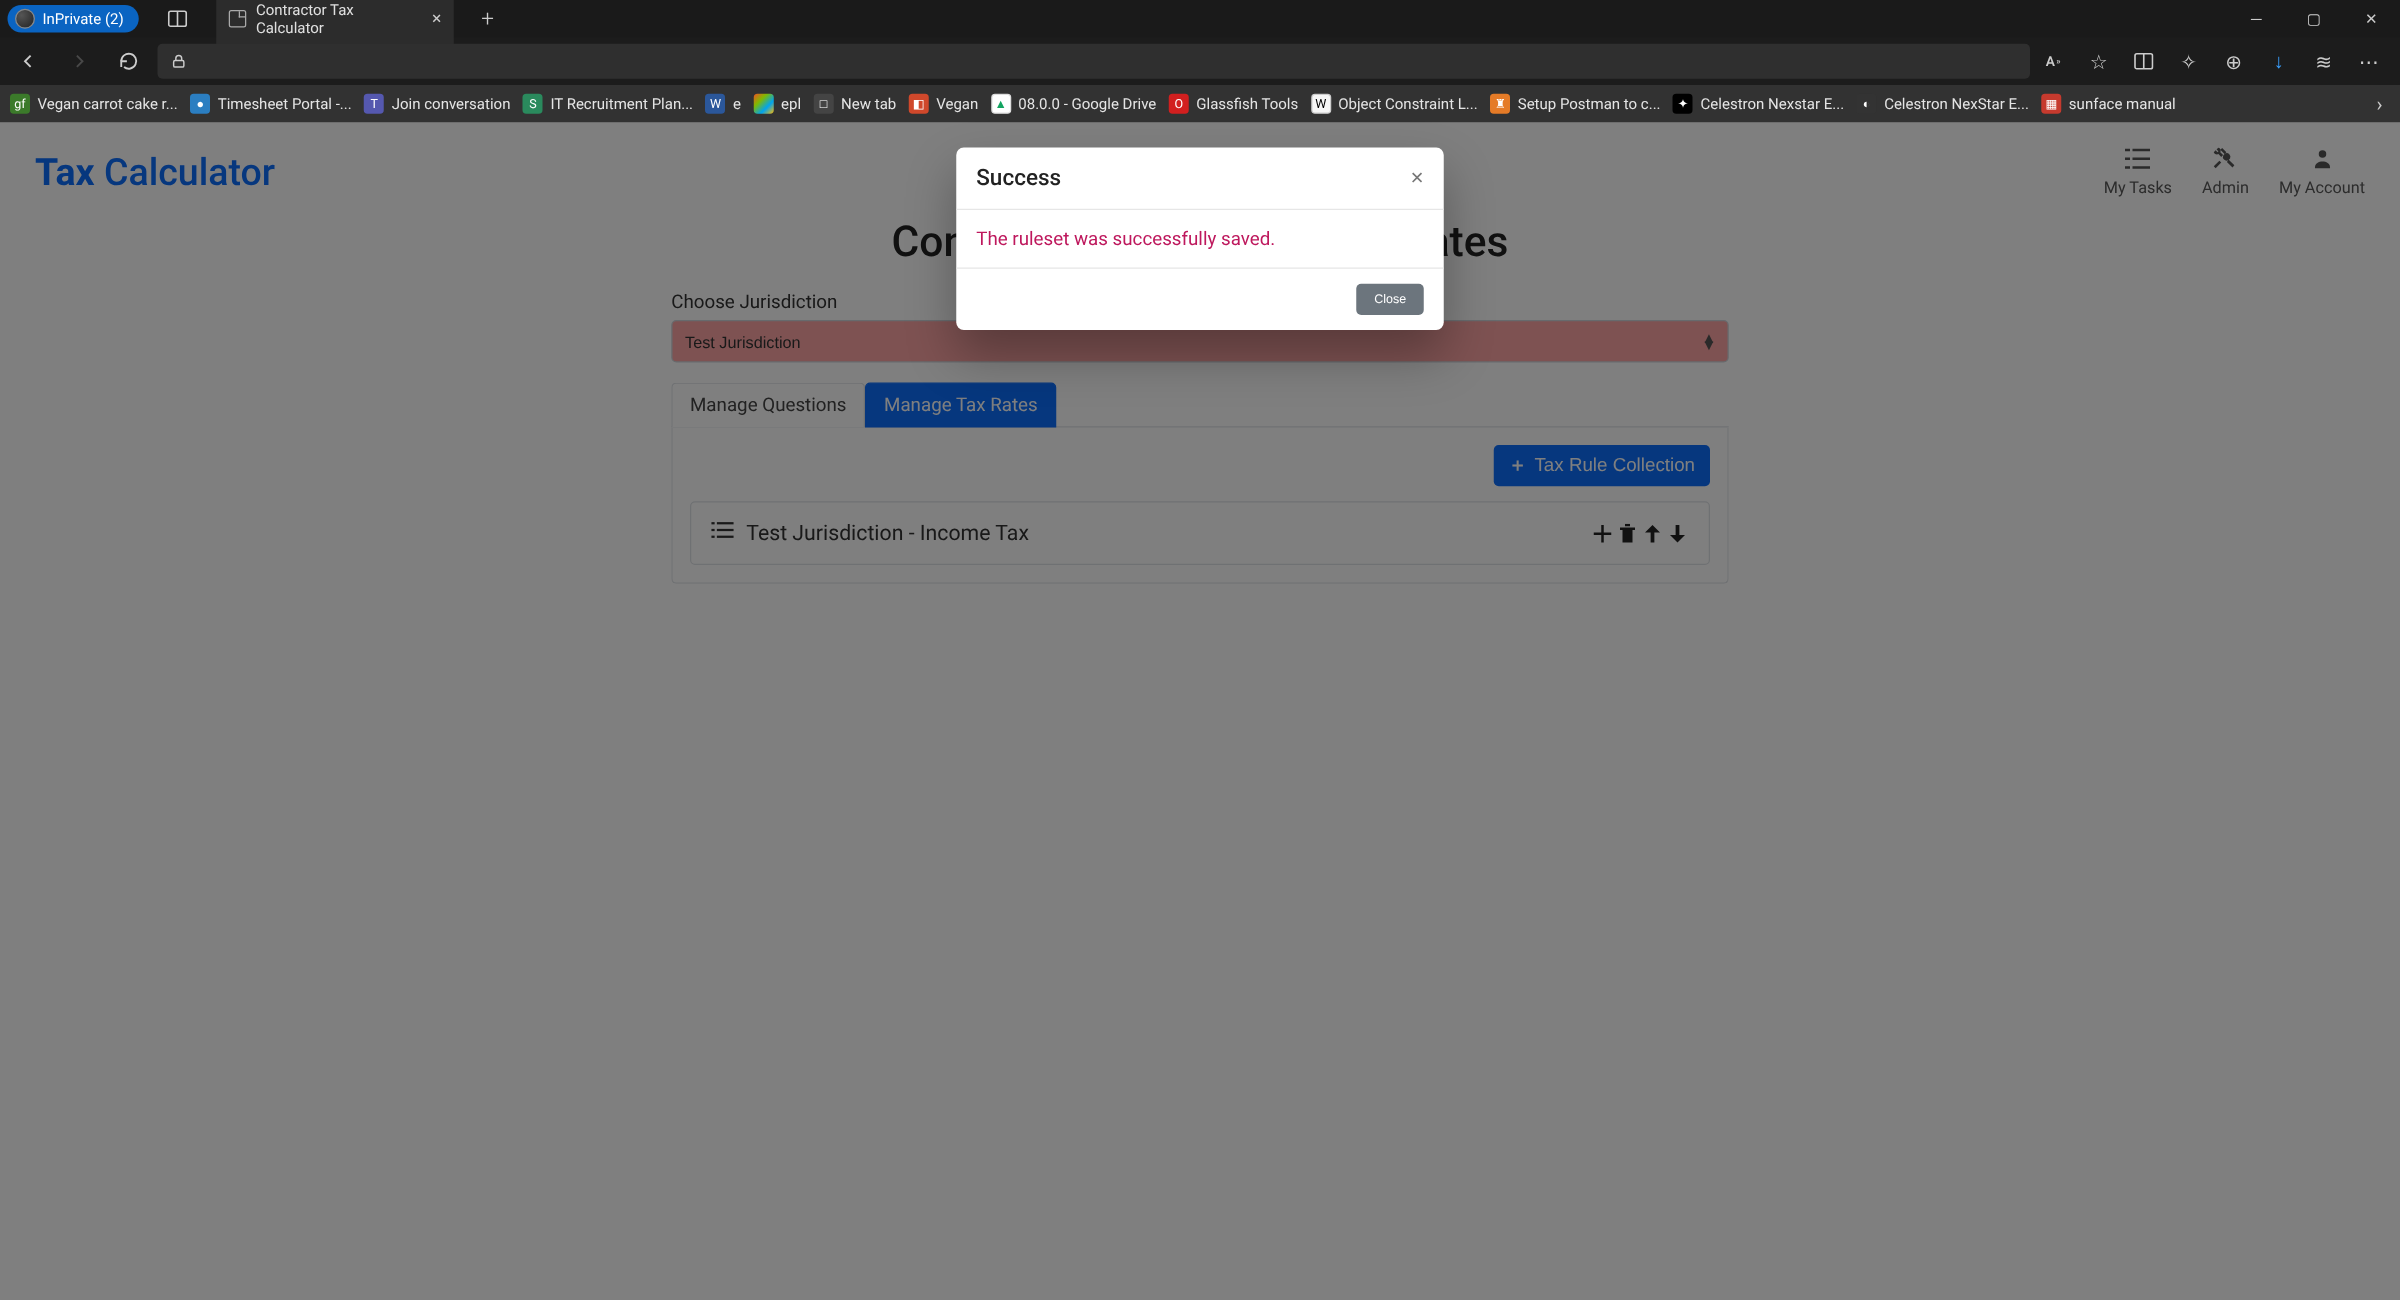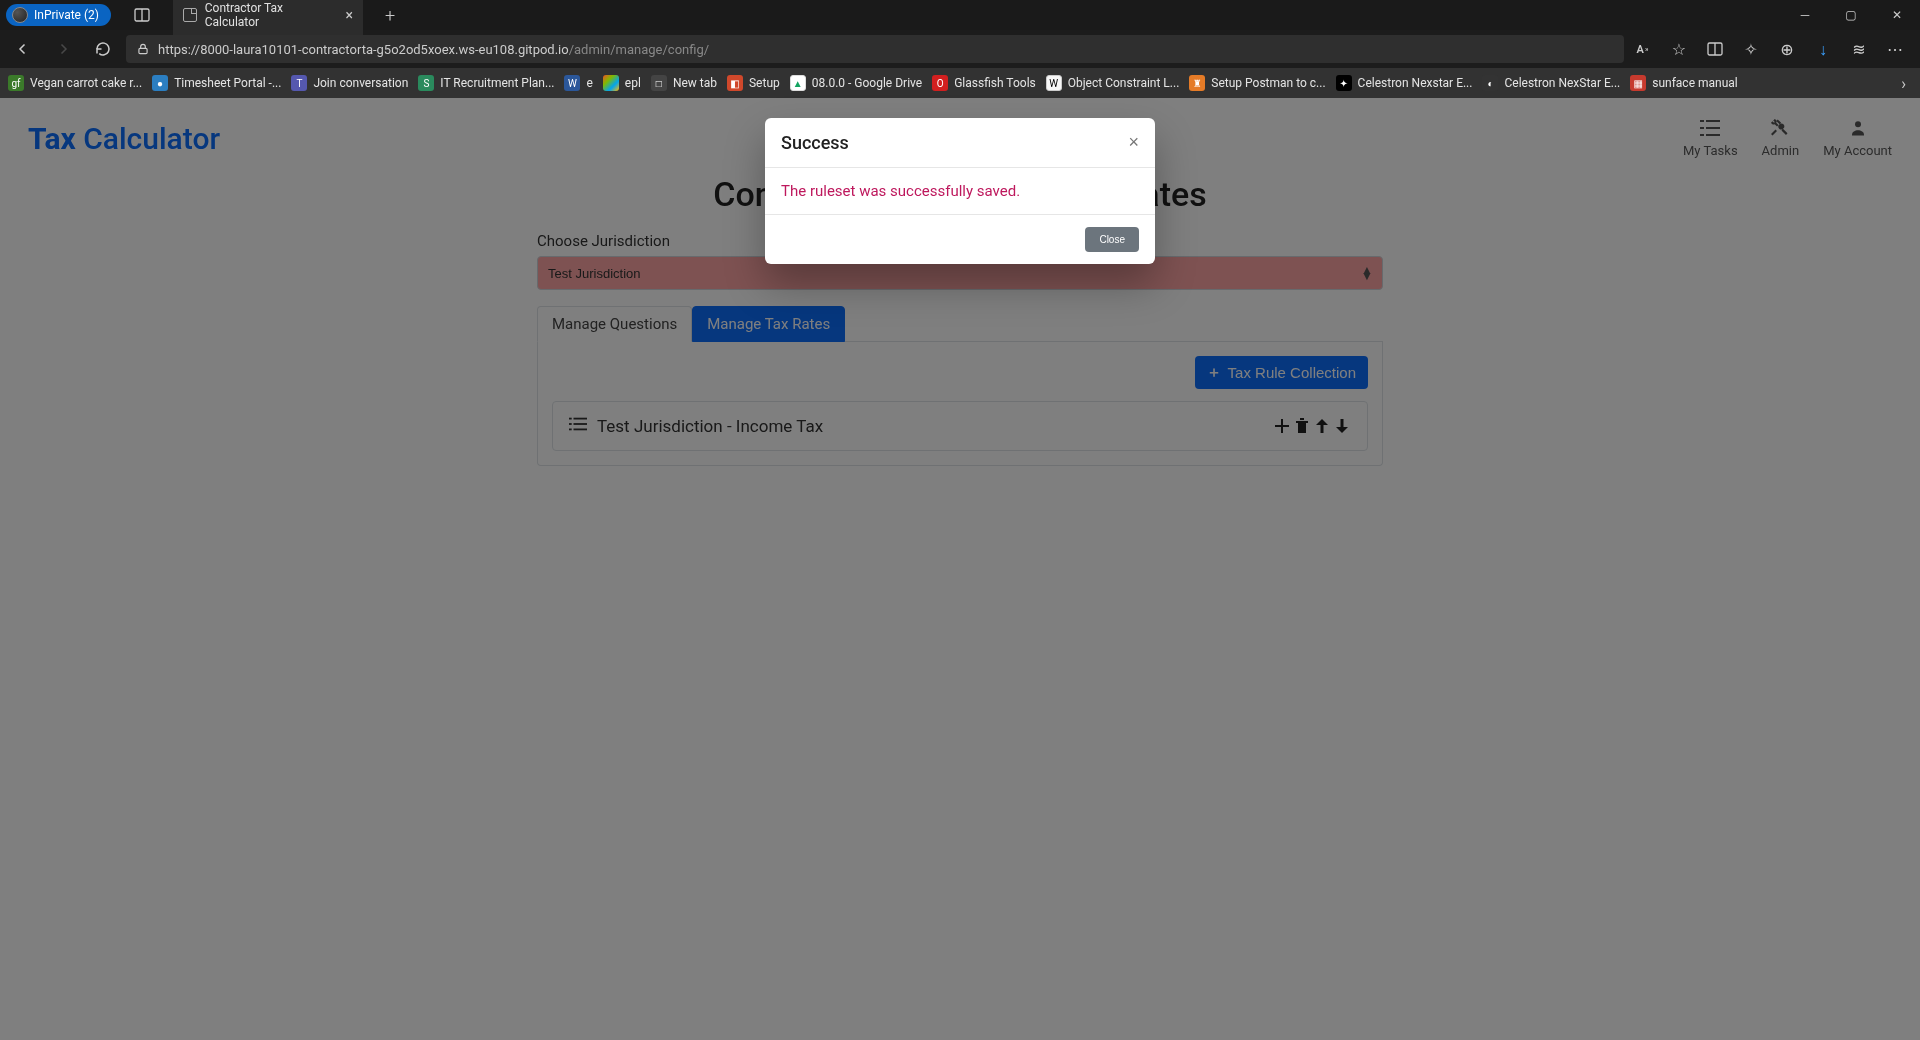--- a/index.html
+++ b/index.html
@@ -128,21 +128,20 @@
       <svg viewBox="0 0 24 24" fill="none" stroke="currentColor" stroke-width="2">
           <path d="M4 12a8 8 0 1 1 3 6.2"></path>
           <path d="M4 18v-6h6"></path>
         </svg>
     </div>
     <div class="url-field">
       <svg class="lock" viewBox="0 0 24 24" fill="none" stroke="currentColor" stroke-width="2">
           <rect x="5" y="11" width="14" height="9" rx="2"></rect>
           <path d="M8 11V8a4 4 0 1 1 8 0v3"></path>
         </svg>
-      <span class="url-text"><span>https://8000-laura10101-contractorta-g5o2od5xoex.ws-eu108.gitpod.io</span><span class="path">/admin/manage/config/</span></span>
     </div>
     <div class="addr-actions">
       <div class="icon" style="font-size:11px;font-weight:600;letter-spacing:1px">A<sup style="font-size:7px">»</sup></div>
       <div class="icon">☆</div>
       <div class="icon">
         <svg viewBox="0 0 16 16" width="16" height="16" fill="none" stroke="currentColor" stroke-width="1.3">
             <rect x="1" y="2" width="14" height="12" rx="1.5"></rect>
             <line x1="8" y1="2" x2="8" y2="14"></line>
           </svg>
       </div>
@@ -178,21 +177,21 @@
     <a class="bookmark">
         <span class="bk-icon" style="background:linear-gradient(135deg,#f25022,#7fba00,#00a4ef,#ffb900);"></span>
         <span>epl</span>
       </a>
     <a class="bookmark">
         <span class="bk-icon" style="background:#444">□</span>
         <span>New tab</span>
       </a>
     <a class="bookmark">
         <span class="bk-icon" style="background:#d0482b">◧</span>
-        <span>Setup</span>
+        <span>Vegan</span>
       </a>
     <a class="bookmark">
         <span class="bk-icon" style="background:#fff;color:#13a461;border:1px solid #ddd">▲</span>
         <span>08.0.0 - Google Drive</span>
       </a>
     <a class="bookmark">
         <span class="bk-icon" style="background:#d21f1f">O</span>
         <span>Glassfish Tools</span>
       </a>
     <a class="bookmark">

